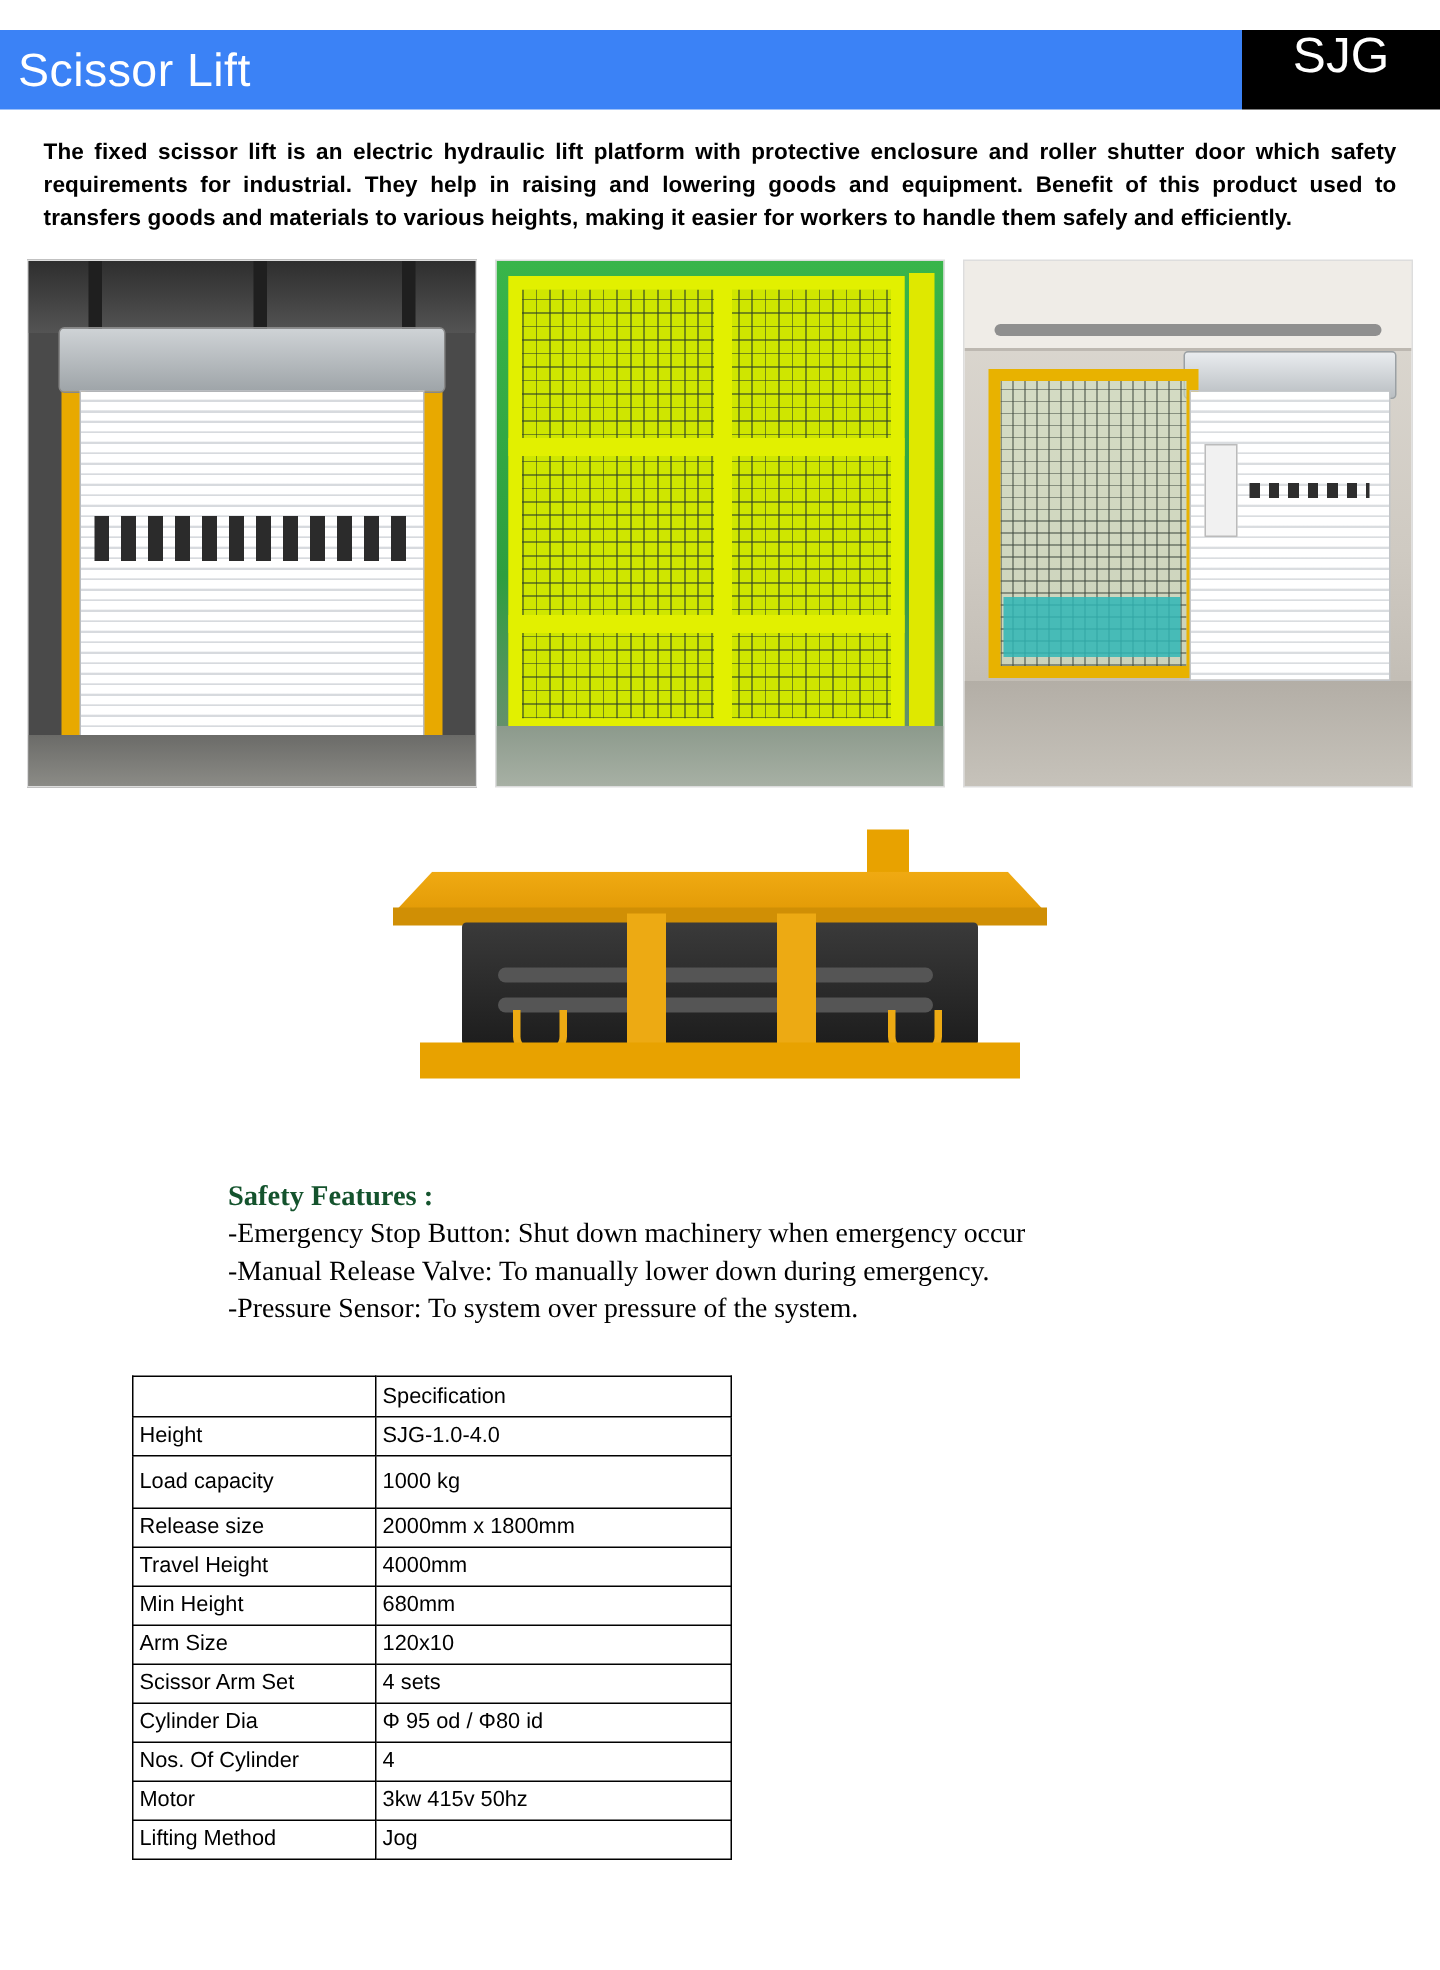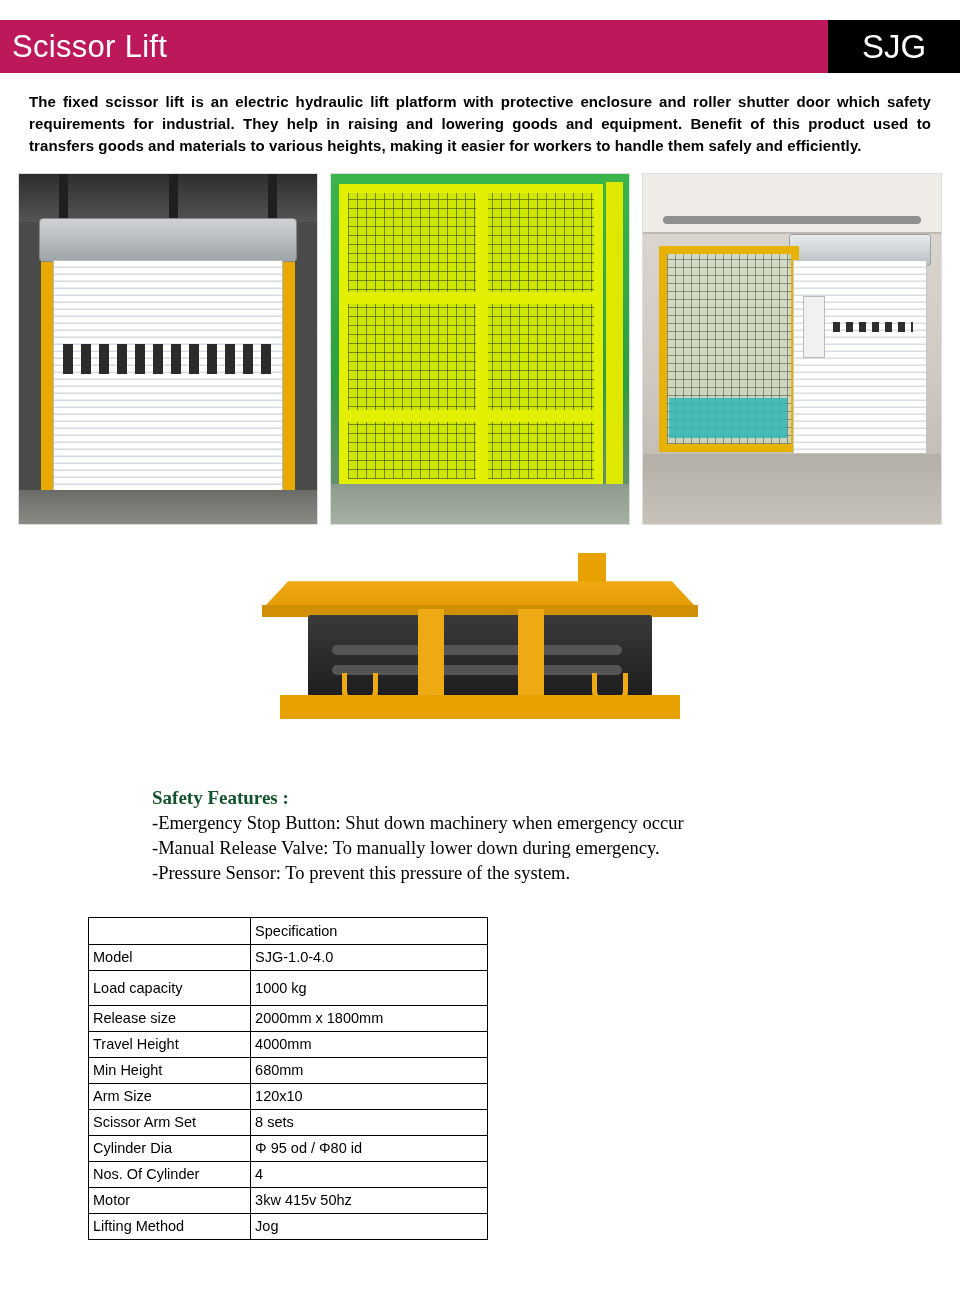--- a/index.html
+++ b/index.html
@@ -16,38 +16,38 @@
   }
 
   
   .header {
     display: flex;
     align-items: stretch;
     height: 53px;
     margin-top: 20px;
   }
   .header-title-bar {
-    background: #be185d;
+    background: #3b82f6;
     flex: 1 1 auto;
     display: flex;
     align-items: center;
     padding-left: 12px;
     box-sizing: border-box;
   }
   .header-title {
     color: #ffffff;
     font-size: 31px;
     letter-spacing: 0.3px;
     line-height: 1;
   }
   .header-brand-bar {
     background: #000000;
     width: 132px;
     display: flex;
-    align-items: center;
+    align-items: flex-start;
     justify-content: center;
   }
   .header-brand {
     color: #ffffff;
     font-size: 33px;
     line-height: 1;
   }
 
   
   .intro {
@@ -337,31 +337,31 @@
     <div class="hookL"></div>
     <div class="hookR"></div>
     <div class="base"></div>
   </div>
 </div>
 
 <div class="safety">
   <div class="safety-title">Safety Features :</div>
   <div class="safety-line">-Emergency Stop Button: Shut down machinery when emergency occur</div>
   <div class="safety-line">-Manual Release Valve: To manually lower down during emergency.</div>
-  <div class="safety-line">-Pressure Sensor: To prevent this pressure of the system.</div>
+  <div class="safety-line">-Pressure Sensor: To system over pressure of the system.</div>
 </div>
 
 <table class="spec-table">
   <tbody>
     <tr class="head">
       <td class="label"></td>
       <td class="value">Specification</td>
     </tr>
     <tr>
-      <td class="label">Model</td>
+      <td class="label">Height</td>
       <td class="value">SJG-1.0-4.0</td>
     </tr>
     <tr class="tall">
       <td class="label">Load capacity</td>
       <td class="value">1000 kg</td>
     </tr>
     <tr>
       <td class="label">Release size</td>
       <td class="value">2000mm x 1800mm</td>
     </tr>
@@ -372,21 +372,21 @@
     <tr>
       <td class="label">Min Height</td>
       <td class="value">680mm</td>
     </tr>
     <tr>
       <td class="label">Arm Size</td>
       <td class="value">120x10</td>
     </tr>
     <tr>
       <td class="label">Scissor Arm Set</td>
-      <td class="value">8 sets</td>
+      <td class="value">4 sets</td>
     </tr>
     <tr>
       <td class="label">Cylinder Dia</td>
       <td class="value">Φ 95 od / Φ80 id</td>
     </tr>
     <tr>
       <td class="label">Nos. Of Cylinder</td>
       <td class="value">4</td>
     </tr>
     <tr>

